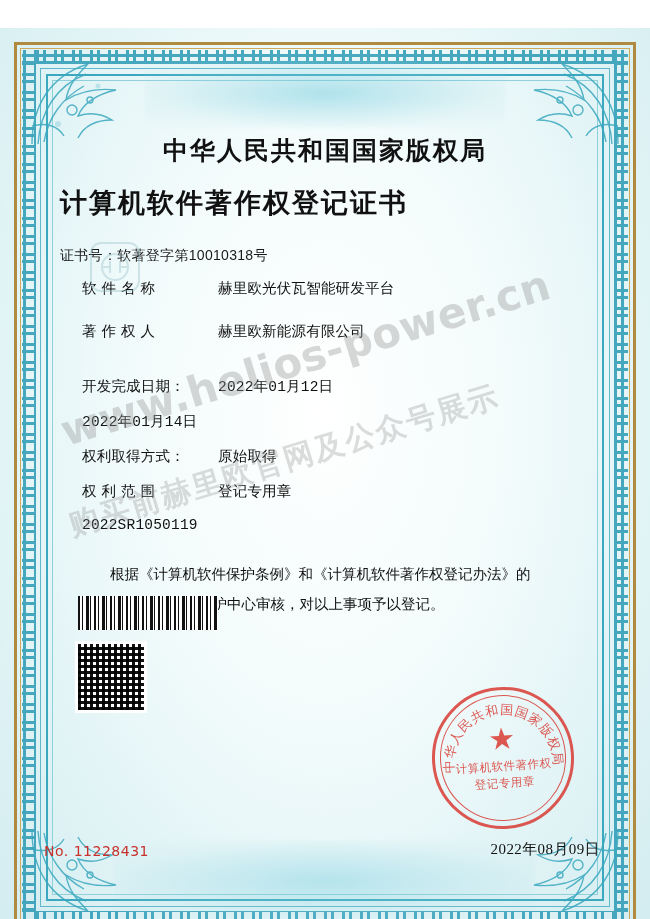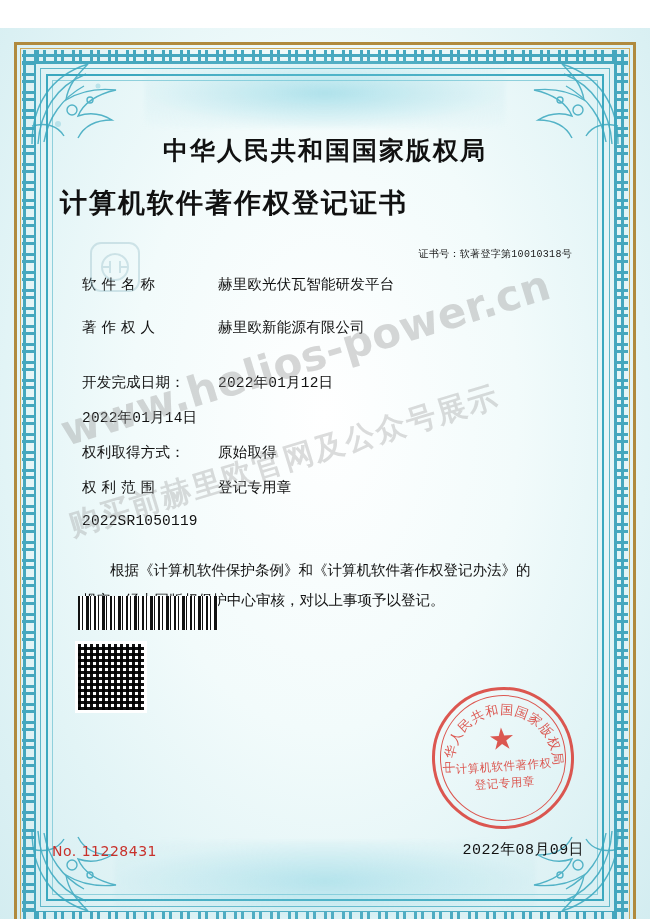--- a/index.html
+++ b/index.html
@@ -121,26 +121,25 @@
   }
   .title-sub {
     font-family: "DejaVu Serif", serif;
     font-size: 27px;
     font-weight: bold;
     letter-spacing: 2px;
     color: #111111;
     margin-top: 18px;
   }
   .cert-no {
-    text-align: right;
-    font-size: 10px;
+    font-size: 14px;
     color: #1a1a1a;
     margin-top: 26px;
     padding-right: 18px;
-    font-family: Liberation Mono, monospace;
+    font-family: Liberation Sans, sans-serif;
     letter-spacing: 0.3px;
   }
   .emblem {
     position: absolute;
     left: 28px;
     top: 150px;
     width: 54px;
     height: 54px;
     opacity: 0.35;
   }
@@ -213,32 +212,32 @@
     background-color: #fff;
     background-image:
       repeating-linear-gradient(90deg, #111 0 3px, #fff 3px 6px),
       repeating-linear-gradient(0deg, #111 0 3px, #fff 3px 6px);
     background-blend-mode: multiply;
     border: 2px solid #fff;
     box-shadow: 0 0 0 1px #fff;
   }
   .serial {
     position: absolute;
-    left: 52px;
+    left: 44px;
     bottom: 88px;
     font-family: "DejaVu Sans", sans-serif;
     font-size: 14px;
     color: #c8312b;
     letter-spacing: 0.5px;
   }
   .issue-date {
     position: absolute;
-    right: 66px;
+    right: 50px;
     bottom: 88px;
-    font-family: Liberation Mono, monospace;
+    font-family: Liberation Serif, serif;
     font-size: 15px;
     color: #111;
     letter-spacing: 0.4px;
   }
   
   .seal {
     position: absolute;
     right: 76px;
     bottom: 118px;
     width: 136px;

